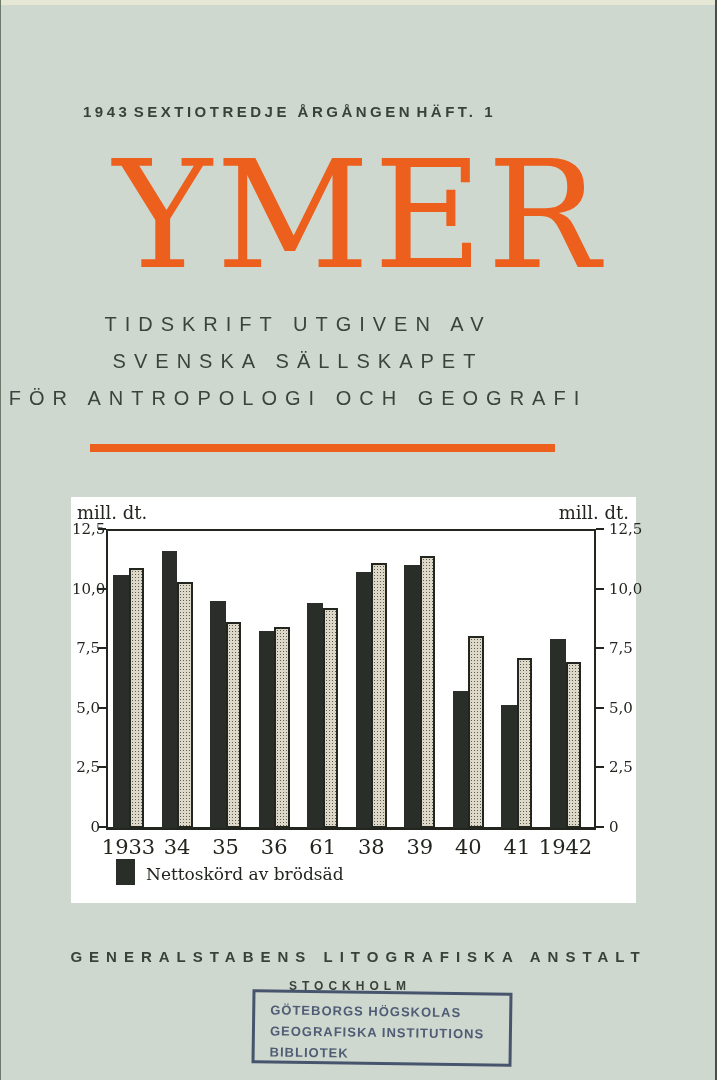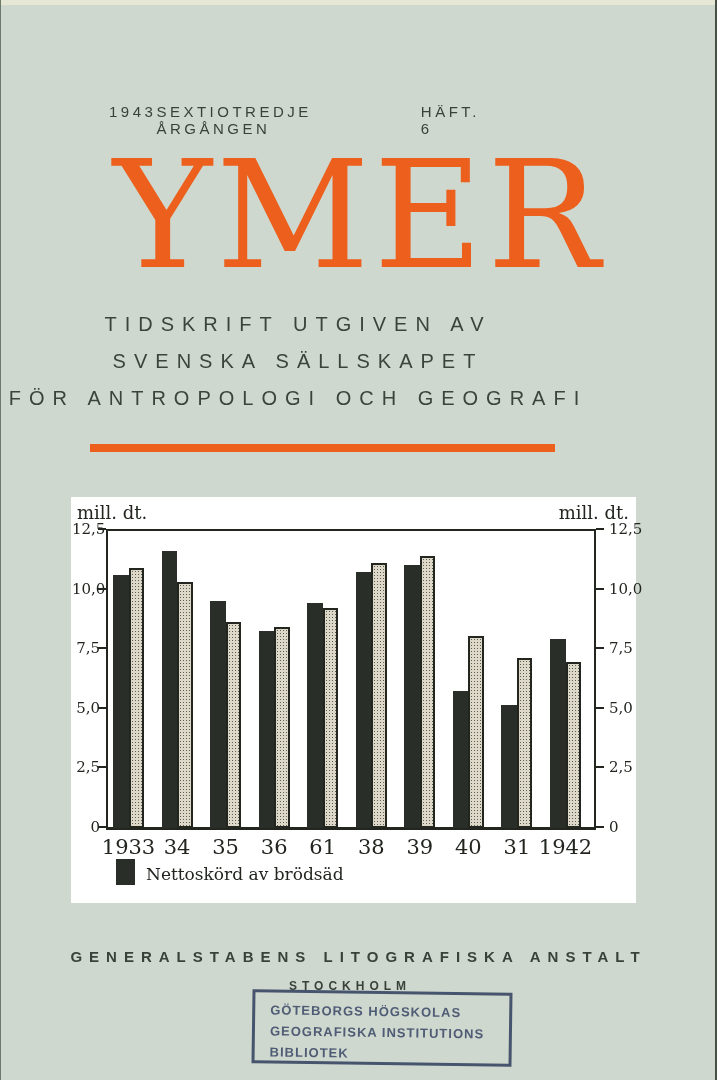--- a/index.html
+++ b/index.html
@@ -9,23 +9,23 @@
     font-family:"Liberation Sans", sans-serif;
     color:#3a423b;
   }
   .page::before{content:""; position:absolute; left:0; top:0; width:717px; height:5px; background:#e7e7d6;}
   .edge-l{position:absolute; left:0; top:0; width:1px; height:1080px; background:#6d7a6b;}
   .edge-r{position:absolute; right:0; top:0; width:2px; height:1080px; background:#465044;}
 
   
   .header-row{
     position:absolute; left:0; top:103px; width:583px;
-    padding:0 87px 0 109px; box-sizing:border-box;
+    padding:0 87px 0 83px; box-sizing:border-box;
     display:flex; justify-content:space-between; align-items:baseline;
-    font-size:15px; font-weight:normal; letter-spacing:3.5px; color:#39413a;
+    font-size:15px; font-weight:bold; letter-spacing:3.5px; color:#39413a;
   }
 
   
   .title{
     position:absolute; left:0; top:140px; width:717px; margin:0;
     text-align:center;
     font-family:"DejaVu Serif", serif; font-weight:normal;
     font-size:150px; line-height:150px; letter-spacing:4px;
     color:#ec5f1d;
   }
@@ -104,21 +104,21 @@
 </head>
 <body>
 
 <div class="page">
   <div class="edge-l"></div>
   <div class="edge-r"></div>
 
   <div class="header-row">
     <span>1943</span>
     <span>SEXTIOTREDJE ÅRGÅNGEN</span>
-    <span>HÄFT. 6</span>
+    <span>HÄFT. 1</span>
   </div>
 
   <h1 class="title">YMER</h1>
 
   <div class="subtitle">
     <div>TIDSKRIFT UTGIVEN AV</div>
     <div>SVENSKA SÄLLSKAPET</div>
     <div>FÖR ANTROPOLOGI OCH GEOGRAFI</div>
   </div>
 
@@ -176,21 +176,21 @@
       <div class="bar bar-light" style="left: 300.278px; top: 65.784px; height: 265.216px;"></div>
       <div class="year-label" style="left: 300.278px; top: 338px;">38</div>
       <div class="bar" style="left: 333.333px; top: 68.152px; height: 262.848px; background: rgb(42, 46, 40);"></div>
       <div class="bar bar-light" style="left: 348.833px; top: 58.68px; height: 272.32px;"></div>
       <div class="year-label" style="left: 348.833px; top: 338px;">39</div>
       <div class="bar" style="left: 381.889px; top: 193.656px; height: 137.344px; background: rgb(42, 46, 40);"></div>
       <div class="bar bar-light" style="left: 397.389px; top: 139.192px; height: 191.808px;"></div>
       <div class="year-label" style="left: 397.389px; top: 338px;">40</div>
       <div class="bar" style="left: 430.444px; top: 207.864px; height: 123.136px; background: rgb(42, 46, 40);"></div>
       <div class="bar bar-light" style="left: 445.944px; top: 160.504px; height: 170.496px;"></div>
-      <div class="year-label" style="left: 445.944px; top: 338px;">31</div>
+      <div class="year-label" style="left: 445.944px; top: 338px;">41</div>
       <div class="bar" style="left: 479px; top: 141.56px; height: 189.44px; background: rgb(42, 46, 40);"></div>
       <div class="bar bar-light" style="left: 494.5px; top: 165.24px; height: 165.76px;"></div>
       <div class="year-label" style="left: 494.5px; top: 338px;">1942</div>
     </div>
 
   <div class="imprint1">GENERALSTABENS LITOGRAFISKA ANSTALT</div>
   <div class="imprint2">STOCKHOLM</div>
 
   <div class="stamp">
     <div>GÖTEBORGS HÖGSKOLAS</div>

